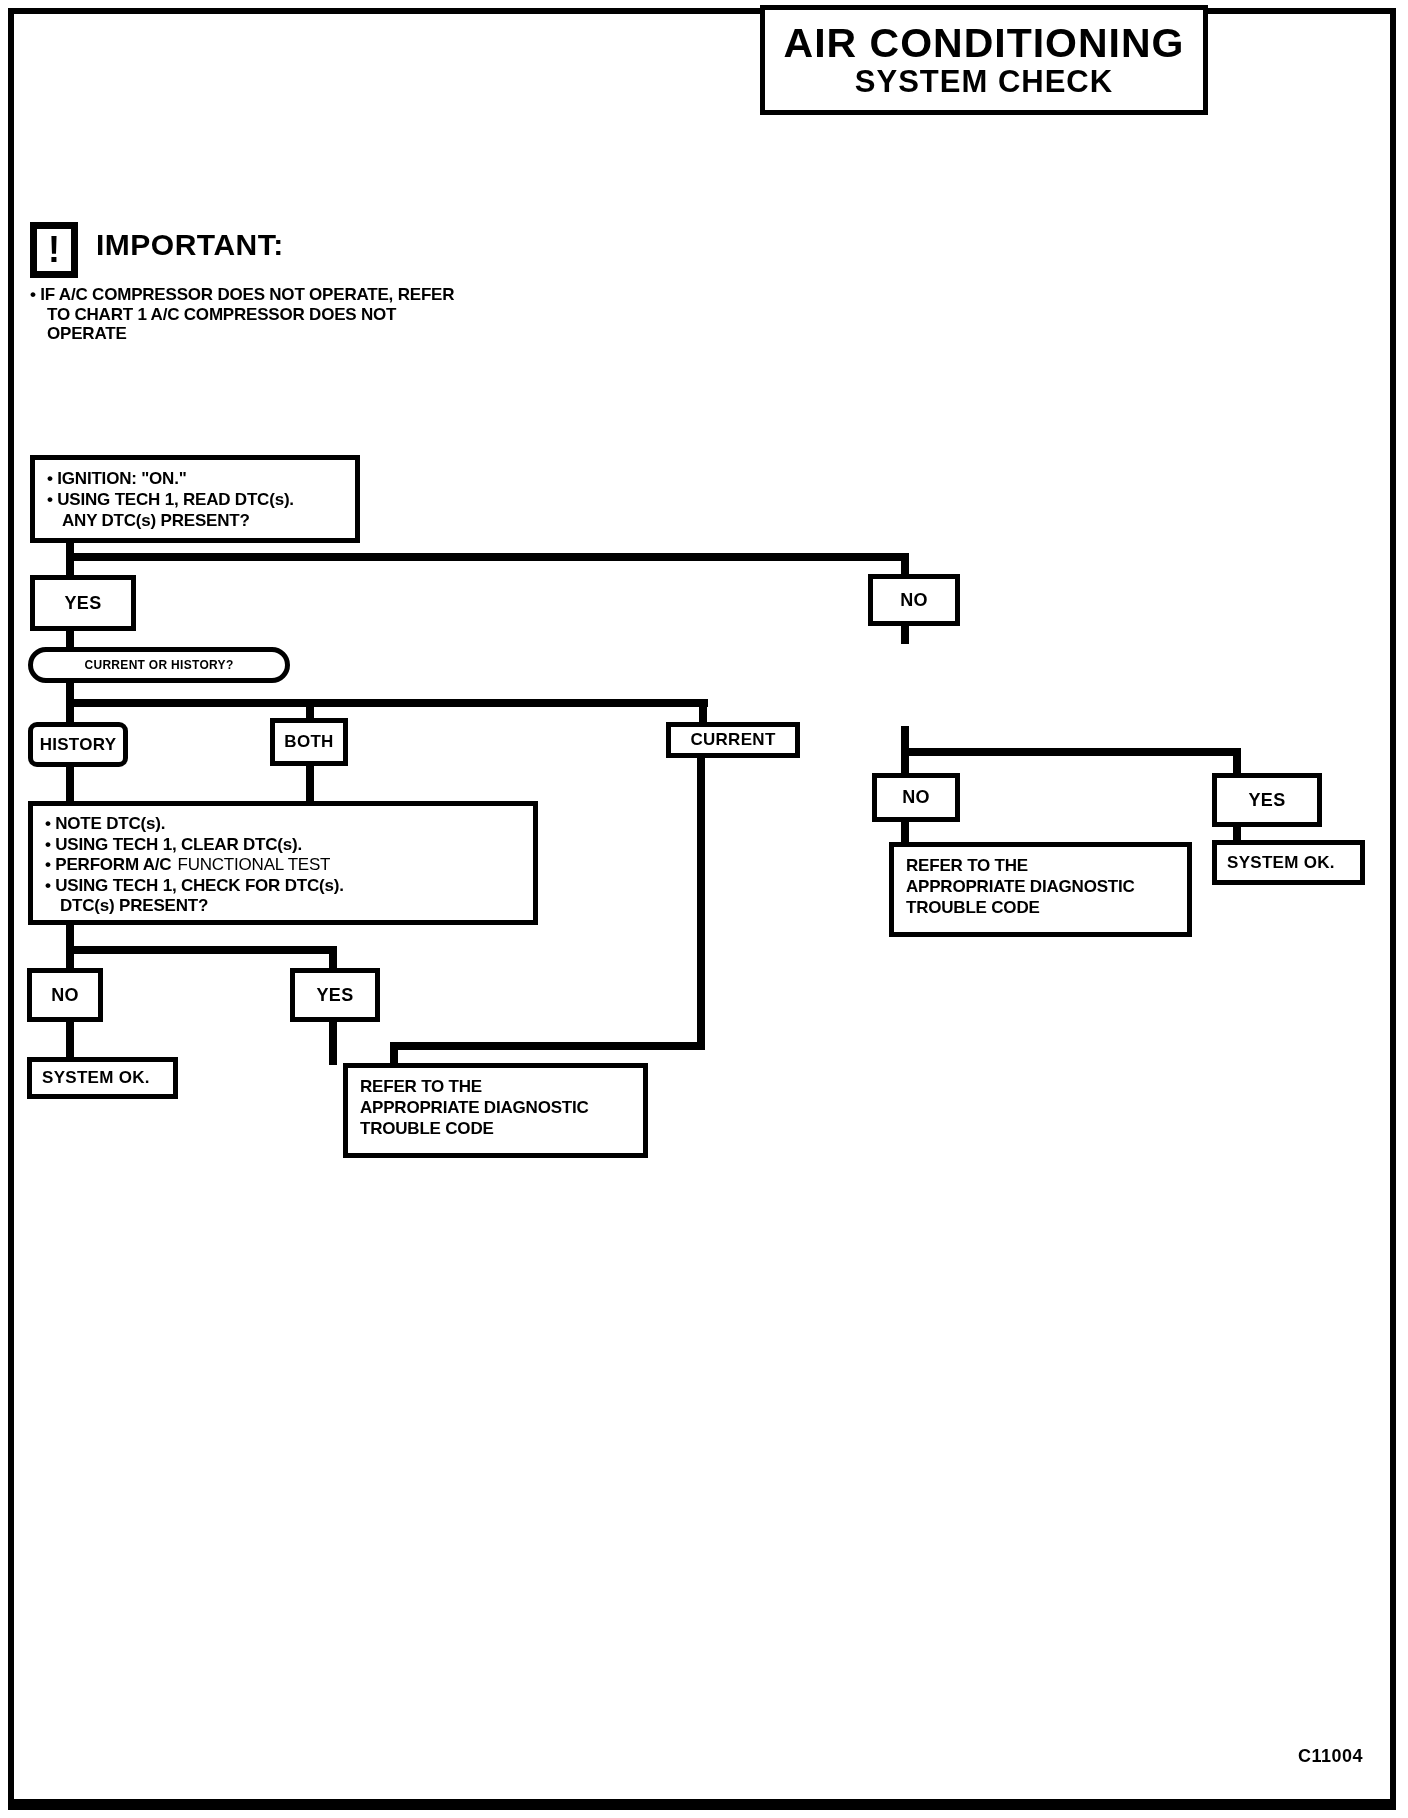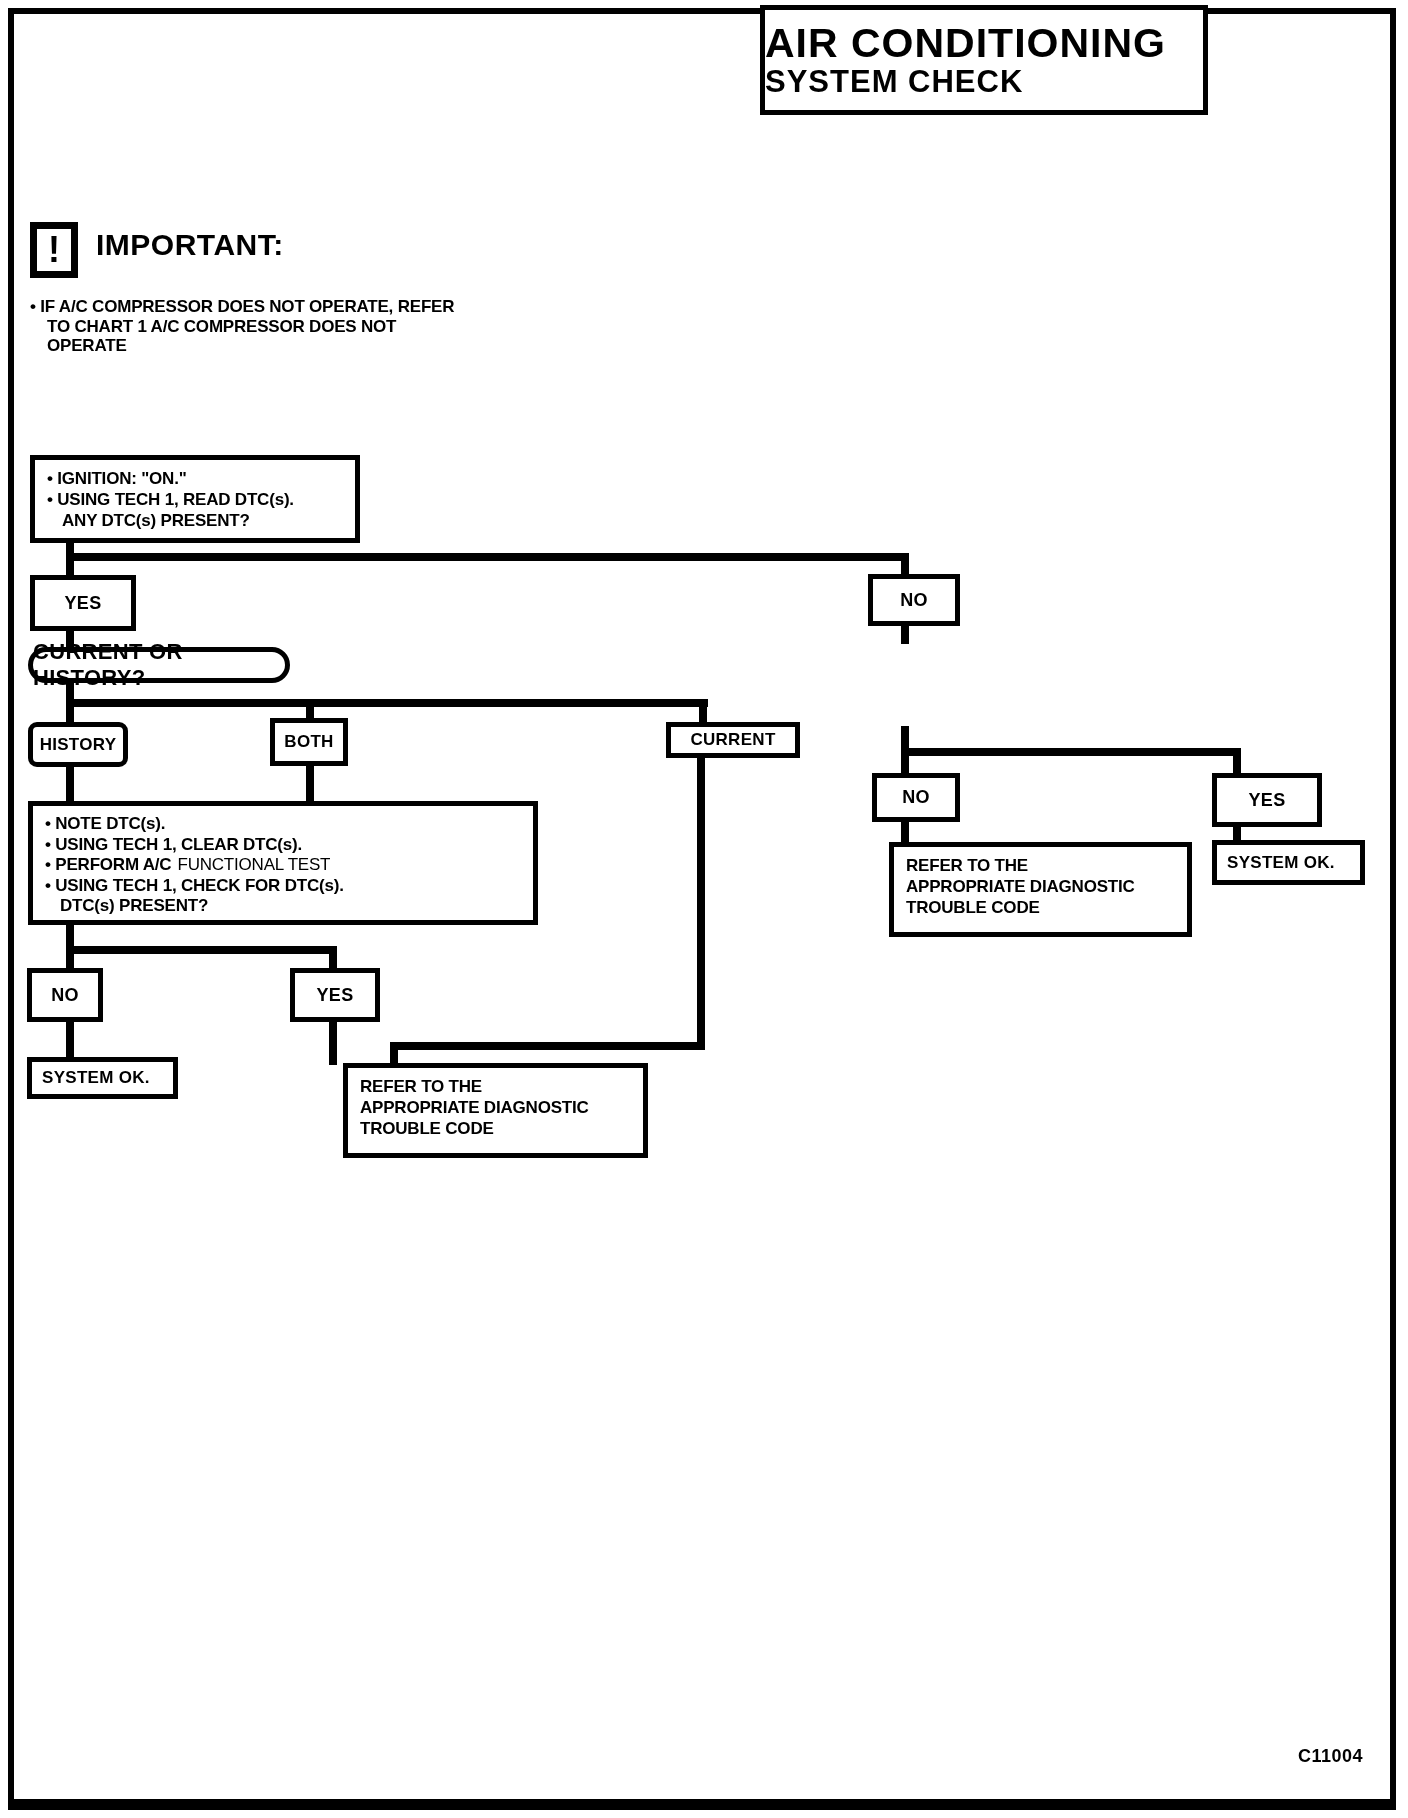--- a/index.html
+++ b/index.html
@@ -7,33 +7,33 @@
     position:relative;width:1408px;height:1818px;background:#fff;
     font-family:"Liberation Sans", sans-serif;color:#000;overflow:hidden;
   }
   .page-frame{
     position:absolute;left:8px;top:8px;width:1388px;height:1802px;
     border:6px solid #000;border-bottom:11px solid #000;box-sizing:border-box;
   }
   .title-box{
     position:absolute;left:760px;top:5px;width:448px;height:110px;
     border:5px solid #000;box-sizing:border-box;background:#fff;
-    display:flex;flex-direction:column;align-items:flex-start;justify-content:center;
+    display:flex;flex-direction:column;align-items:center;justify-content:center;
     z-index:5;
   }
   .title-l1{font-size:41px;font-weight:bold;letter-spacing:1px;line-height:44px;}
   .title-l2{font-size:31px;font-weight:bold;letter-spacing:1px;line-height:34px;}
   .imp-icon{
     position:absolute;left:30px;top:222px;width:48px;height:56px;
     border:7px solid #000;box-sizing:border-box;
     display:flex;align-items:center;justify-content:center;
     font-size:36px;font-weight:bold;
   }
   .imp-label{position:absolute;left:96px;top:228px;font-size:30px;font-weight:bold;letter-spacing:0.5px;}
-  .imp-note{position:absolute;left:30px;top:297px;font-size:17px;font-weight:bold;line-height:19.5px;letter-spacing:-0.2px;}
+  .imp-note{position:absolute;left:30px;top:285px;font-size:17px;font-weight:bold;line-height:19.5px;letter-spacing:-0.2px;}
   .imp-note .cont{padding-left:17px;}
   .node{
     position:absolute;box-sizing:border-box;background:#fff;border:5px solid #000;
     font-weight:bold;z-index:3;
   }
   .label-node{display:flex;align-items:center;justify-content:center;font-size:18px;letter-spacing:0.3px;}
   .text-node{padding:8px 10px 6px 12px;font-size:17px;line-height:21px;letter-spacing:-0.2px;}
   .text-node .indent{padding-left:15px;}
   .text-node .regular{font-weight:normal;margin-left:6px;}
   .conn{position:absolute;background:#000;z-index:1;}
@@ -89,21 +89,21 @@
   <div class="node text-node" style="left:30px;top:455px;width:330px;height:88px;">
     <div>• IGNITION: "ON."</div>
     <div>• USING TECH 1, READ DTC(s).</div>
     <div class="indent">ANY DTC(s) PRESENT?</div>
   </div>
 
   <div class="node label-node" style="left:30px;top:575px;width:106px;height:56px;">YES</div>
 
   <div class="node label-node" style="left:868px;top:574px;width:92px;height:52px;">NO</div>
 
-  <div class="node label-node" style="left:28px;top:647px;width:262px;height:36px;font-size:22px;border-radius:18px;">CURRENT OR HISTORY?</div>
+  <div class="node label-node" style="left:28px;top:647px;width:262px;height:36px;font-size:12px;border-radius:18px;">CURRENT OR HISTORY?</div>
 
   <div class="node label-node" style="left:28px;top:722px;width:100px;height:45px;font-size:17px;border-radius:9px;">HISTORY</div>
 
   <div class="node label-node" style="left:270px;top:718px;width:78px;height:48px;font-size:17px;">BOTH</div>
 
   <div class="node label-node" style="left:666px;top:722px;width:134px;height:36px;font-size:17px;">CURRENT</div>
 
   <div class="node text-node" style="left:28px;top:801px;width:510px;height:124px;line-height:20.5px;">
     <div>• NOTE DTC(s).</div>
     <div>• USING TECH 1, CLEAR DTC(s).</div>

